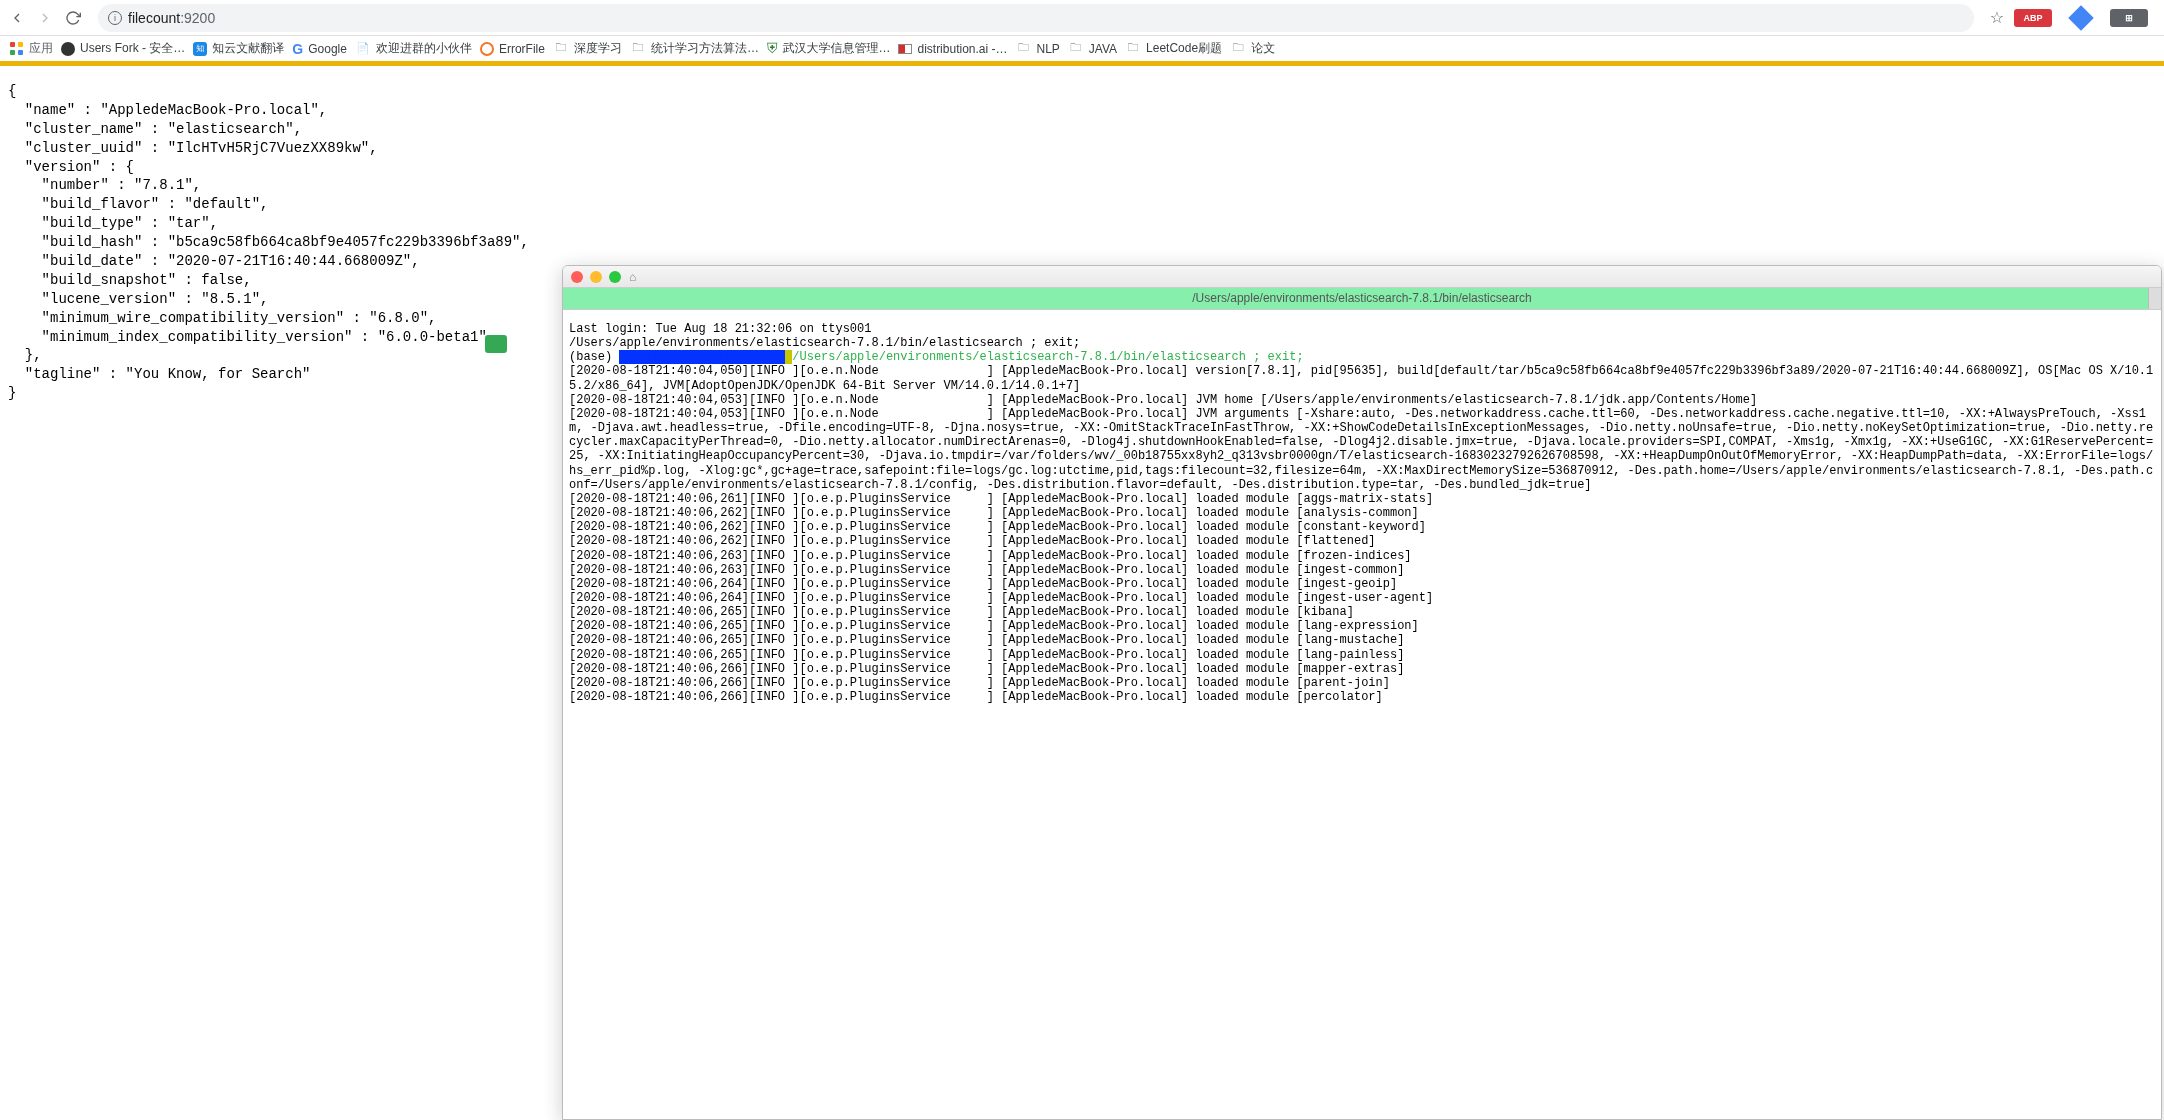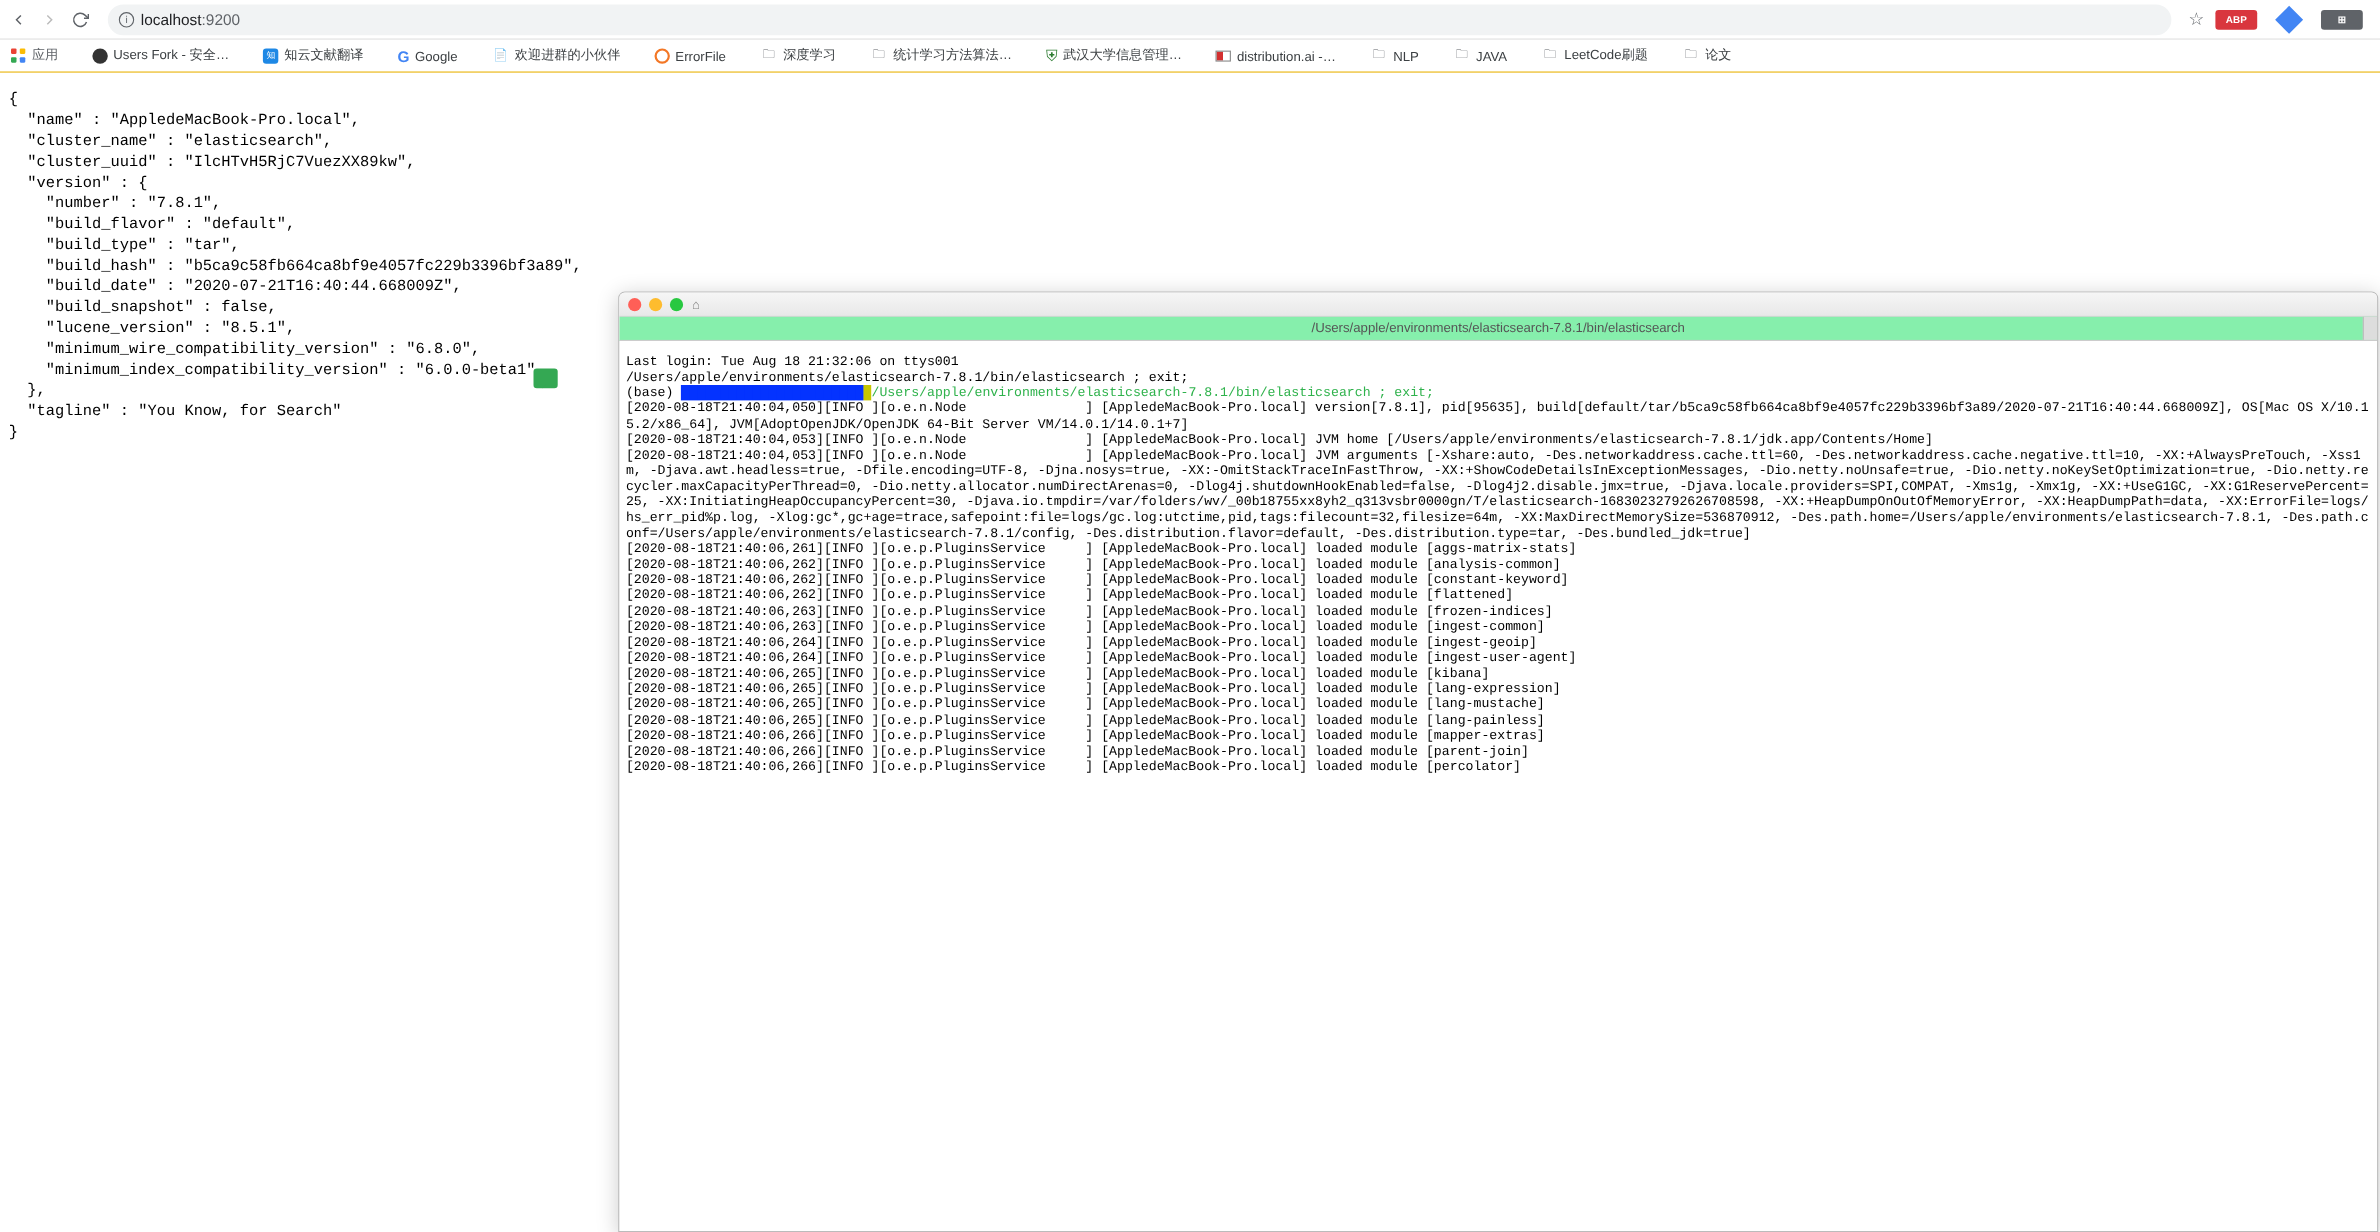--- a/index.html
+++ b/index.html
@@ -16,21 +16,21 @@
     .url-host { color: #202124; }
     .url-port { color: #5f6368; text-align: center; }
     .toolbar-right { display: flex; gap: 10px; align-items: center; margin-right: 8px; }
     .star-icon { color: #5f6368; font-size: 16px; }
     .ext-icon { width: 38px; height: 18px; border-radius: 3px; display: flex; align-items: center; justify-content: center; font-size: 9px; font-weight: bold; color: #fff; }
     .ext-abp { background: #d9363e; }
     .ext-blue { background: #4285f4; width: 18px; height: 18px; transform: rotate(45deg); }
     .ext-box { background: #5f6368; }
 
     
-    .bookmarks-bar { display: flex; align-items: center; gap: 31px; padding: 4px 10px; border-bottom: 1px solid #eab308; height: 30px; font-size: 12px; color: #3c4043; }
+    .bookmarks-bar { display: flex; align-items: center; gap: 8px; padding: 4px 10px; border-bottom: 5px solid #eab308; height: 30px; font-size: 12px; color: #3c4043; }
     .bm-item { display: flex; align-items: center; gap: 5px; cursor: pointer; white-space: nowrap; }
     .bm-icon { width: 16px; height: 16px; display: flex; align-items: center; justify-content: center; font-size: 11px; }
     .bm-apps { color: #5f6368; }
     .bm-apps-icon { display: grid; grid-template-columns: 1fr 1fr; gap: 2px; width: 14px; height: 14px; }
     .bm-apps-icon span { display: block; width: 5px; height: 5px; border-radius: 1px; }
     .bm-folder-icon { color: #5f6368; }
     .greasy { width: 14px; height: 14px; background: #333; border-radius: 50%; }
     .zhiyun { width: 14px; height: 14px; background: #1e88e5; border-radius: 3px; color: #fff; font-size: 8px; display:flex; align-items:center; justify-content:center; }
     .google-g { font-family: arial; font-weight: bold; font-size: 14px; }
     .jupyter { width: 14px; height: 14px; border: 2px solid #f37726; border-radius: 50%; }
@@ -78,21 +78,21 @@
       </div>
     <div class="nav-btn">
         <svg width="16" height="16" viewBox="0 0 24 24" fill="none" stroke="currentColor" stroke-width="2">
           <path d="M23 4v6h-6"></path>
           <path d="M20.49 15a9 9 0 1 1-2.12-9.36L23 10"></path>
         </svg>
       </div>
   </div>
   <div class="url-bar">
     <span class="url-info-icon">i</span>
-    <span class="url-text"><span class="url-host">localhost</span><span class="url-port">:9200</span></span>
+    <span class="url-text"><span class="url-host">filecount</span><span class="url-port">:9200</span></span>
   </div>
   <div class="toolbar-right">
     <span class="star-icon">☆</span>
     <span class="ext-icon ext-abp">ABP</span>
     <span class="ext-icon">
         <span class="ext-blue"></span>
       </span>
     <span class="ext-icon ext-box">⊞</span>
   </div>
 </div>

